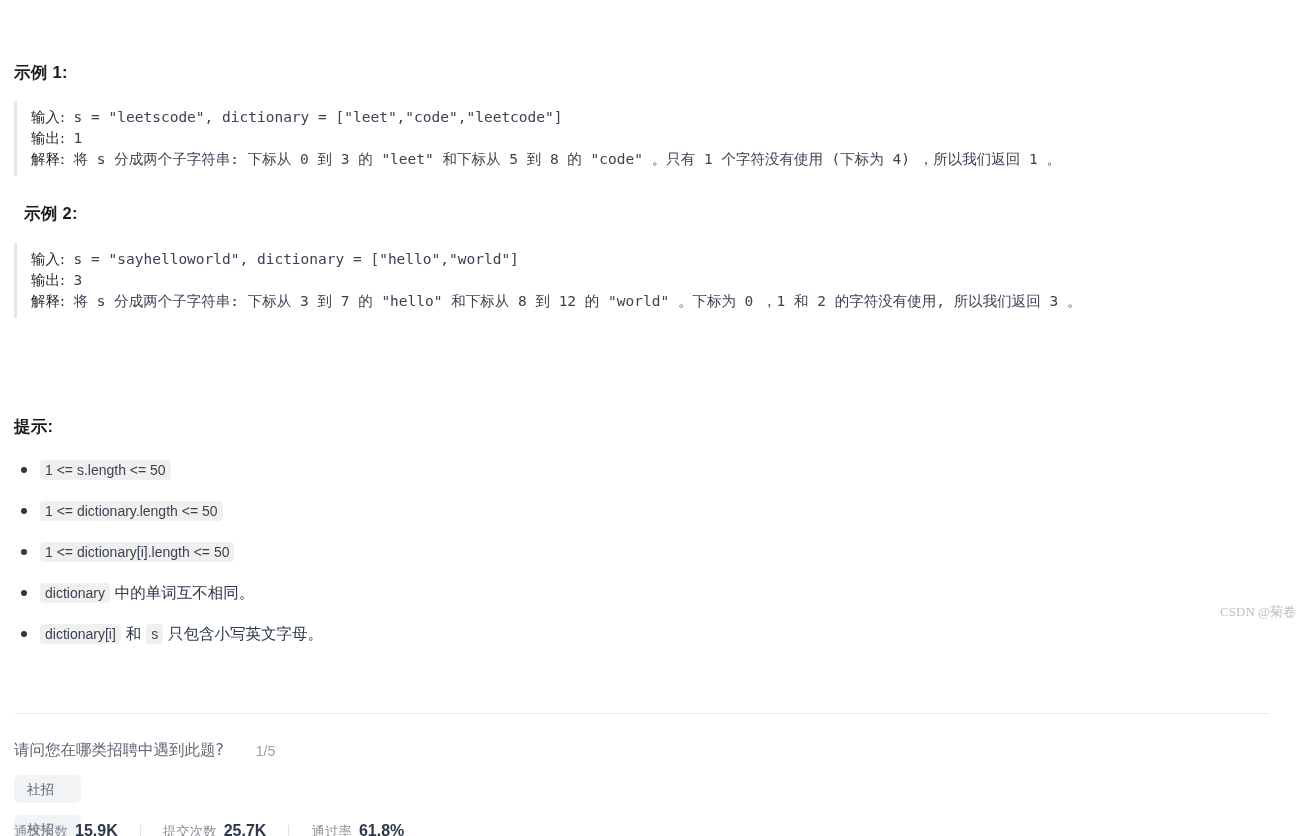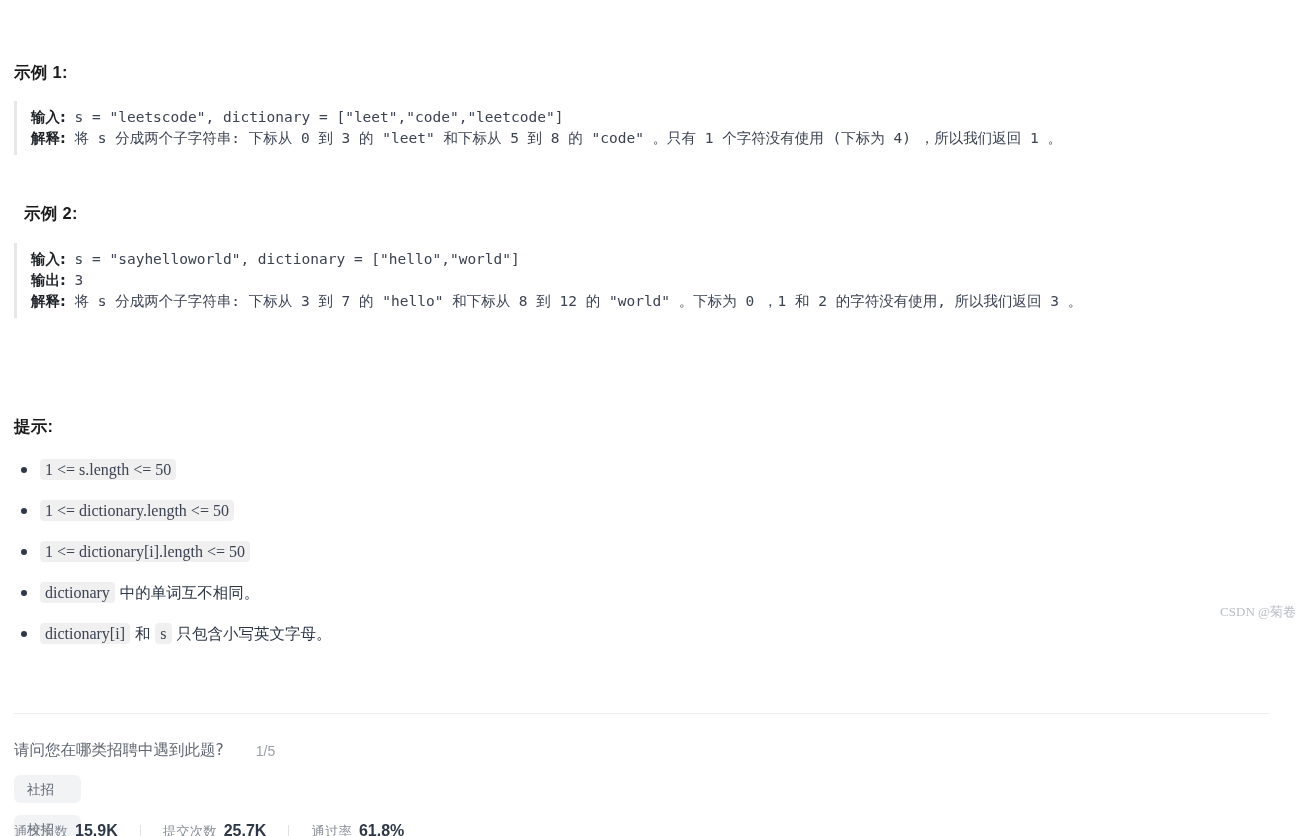--- a/index.html
+++ b/index.html
@@ -47,21 +47,21 @@
 
   .codeline {
     font-family: "DejaVu Sans Mono", "Liberation Mono", monospace;
     font-size: 14.5px;
     line-height: 21px;
     color: #3b4252;
     white-space: pre-wrap;
     word-break: break-word;
   }
   .codeline .lbl {
-    font-weight: bold;
+    font-weight: normal;
     color: #1f2328;
   }
   .codeline .cjk {
     font-family: "DejaVu Sans", sans-serif;
   }
 
   
   .hints {
     position: absolute;
     left: 14px;
@@ -83,22 +83,22 @@
     content: "";
     position: absolute;
     left: 7px;
     top: 9px;
     width: 6px;
     height: 6px;
     background: #2d3748;
     border-radius: 50%;
   }
   code.inline {
-    font-family: Liberation Serif, serif;
-    font-size: 16px;
+    font-family: Liberation Sans, sans-serif;
+    font-size: 14px;
     background: #f0f0f0;
     border-radius: 4px;
     padding: 2px 5px;
     color: #3b4252;
     white-space: pre;
   }
   .hint-text {
     font-family: "DejaVu Sans", sans-serif;
     font-size: 15.5px;
     color: #2d3748;
@@ -199,20 +199,21 @@
   }
 </style>
 </head>
 <body>
 
 <div class="page">
 
   <div class="section-title" id="example1-title">示例 1:</div>
   <div class="codeblock" id="example1-block">
     <div class="codeline"><span class="lbl cjk">输入:</span><span> s = "leetscode", dictionary = ["leet","code","leetcode"]</span></div>
+    <div class="codeline"><span class="lbl cjk">输出:</span><span> 1</span></div>
     <div class="codeline"><span class="lbl cjk">解释:</span><span> 将 s 分成两个子字符串: 下标从 0 到 3 的 "leet" 和下标从 5 到 8 的 "code" 。只有 1 个字符没有使用 (下标为 4) ，所以我们返回 1 。</span></div>
   </div>
 
   <div class="section-title" id="example2-title">示例 2:</div>
   <div class="codeblock" id="example2-block">
     <div class="codeline"><span class="lbl cjk">输入:</span><span> s = "sayhelloworld", dictionary = ["hello","world"]</span></div>
     <div class="codeline"><span class="lbl cjk">输出:</span><span> 3</span></div>
     <div class="codeline"><span class="lbl cjk">解释:</span><span> 将 s 分成两个子字符串: 下标从 3 到 7 的 "hello" 和下标从 8 到 12 的 "world" 。下标为 0 ，1 和 2 的字符没有使用, 所以我们返回 3 。</span></div>
   </div>
 

